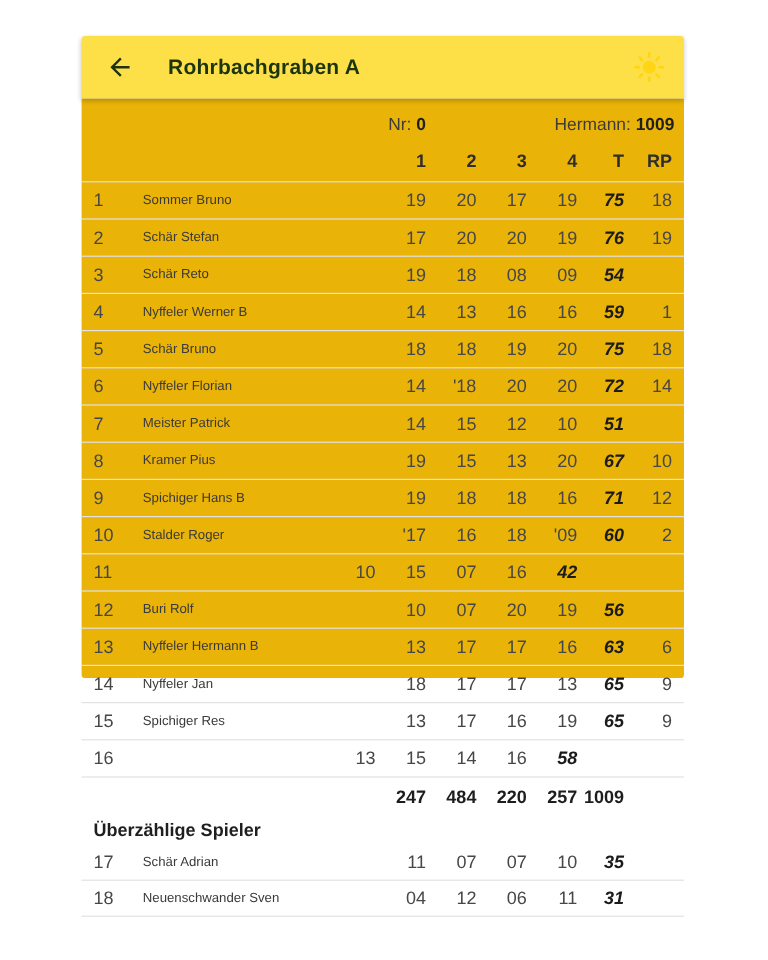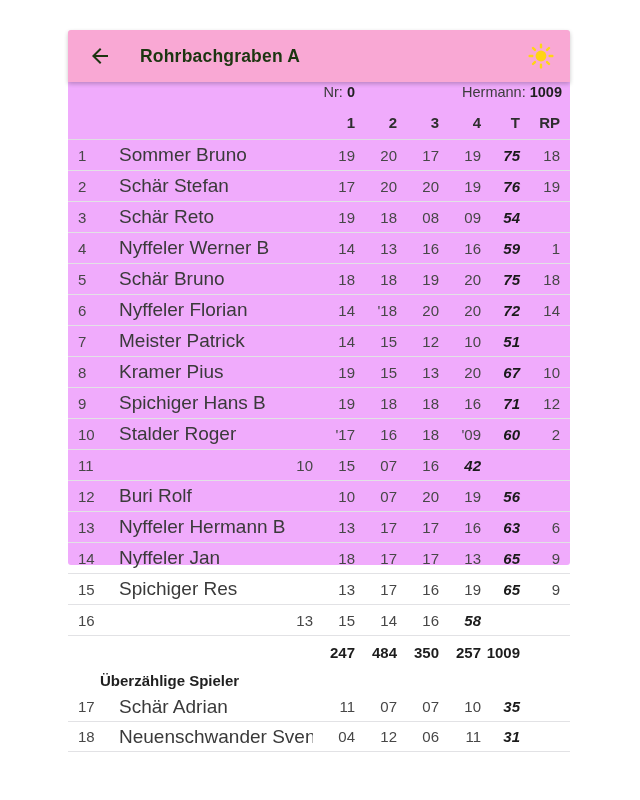--- a/index.html
+++ b/index.html
@@ -4,60 +4,60 @@
 <style>
   * { margin:0; padding:0; box-sizing:border-box; }
   html,body { width:640px; height:800px; background:#ffffff;
     font-family:"Liberation Sans","DejaVu Sans",sans-serif; }
   .page { position:relative; width:640px; height:800px; background:#ffffff; overflow:hidden; }
 
   .screen { position:absolute; left:68px; top:30px; width:502px; height:736px; }
 
   
   .appbar {
-    position:relative; height:52px; background:#f9a8d4;
+    position:relative; height:52px; background:#fde047;
     border-radius:3px 3px 0 0;
     display:flex; align-items:center;
     box-shadow:0 2px 4px rgba(0,0,0,0.22);
     z-index:2;
   }
   .back-btn { width:24px; height:24px; margin-left:20px; cursor:pointer; display:flex; align-items:center; justify-content:center; }
   .back-btn svg { width:24px; height:24px; fill:#1c3510; }
   .appbar-title { margin-left:28px; font-size:17.5px; font-weight:700; color:#1c3510; letter-spacing:0.2px; }
   .sun-btn { position:absolute; right:16px; top:50%; transform:translateY(-50%);
     width:26px; height:26px; cursor:pointer; display:flex; align-items:center; justify-content:center; }
 
   
-  .content { position:relative; height:483px; background:#f0abfc; border-radius:0 0 3px 3px; padding-top:0; }
+  .content { position:relative; height:483px; background:#eab308; border-radius:0 0 3px 3px; padding-top:12px; }
 
   .info-row { position:relative; height:24px; font-size:14.5px; color:#3c3c3c; }
   .info-nr { position:absolute; right:215px; top:2px; white-space:nowrap; }
   .info-punkte { position:absolute; right:8px; top:2px; white-space:nowrap; }
   .info-row b { color:#1f1f1f; font-weight:700; }
 
   .grid-row {
     display:grid;
     grid-template-columns:40px 1fr 42px 42px 42px 42px 39px 40px;
     align-items:center; padding:0 10px; height:31px;
   }
   .head-row { height:34px; font-weight:700; color:#2e2e2e; font-size:15px; border-bottom:1px solid #dfdfe2; }
   .num { text-align:right; font-size:15px; color:#474747; }
   .head-row .num { color:#2e2e2e; }
 
   .cell-pos { font-size:15px; color:#474747; text-align:left; }
-  .cell-name { font-size:19px; color:#3a3a3a; padding-left:1px; white-space:nowrap; overflow:hidden; }
+  .cell-name { font-size:11px; color:#3a3a3a; padding-left:1px; white-space:nowrap; overflow:hidden; }
   .cell-t { font-weight:700; color:#1b1b1b;font-style:italic; }
   .player-row { border-bottom:1px solid #e2e2e5; }
   .player-row:last-child { border-bottom:1px solid #e2e2e5; }
 
   .totals-row { height:32px; font-weight:700; color:#1d1d1d; }
   .totals-row .num { font-weight:700; color:#1d1d1d; }
 
   .section-label-row { height:24px; display:flex; align-items:center; padding:0 10px; }
-  .section-label { font-size:15px; font-weight:700; color:#1f1f1f;margin-left:22px; }
+  .section-label { font-size:15px; font-weight:700; color:#1f1f1f; }
 
   .extra-rows .grid-row { height:30px; }
 </style>
 </head>
 <body>
 
 <div class="page">
   <div class="screen">
 
     <div class="appbar">
@@ -277,21 +277,21 @@
             <div class="num cell-t">58</div>
             <div class="num"></div>
           </div>
         </div>
 
       <div class="grid-row totals-row">
         <div></div>
           <div></div>
         <div class="num">247</div>
         <div class="num">484</div>
-        <div class="num">350</div>
+        <div class="num">220</div>
         <div class="num">257</div>
         <div class="num">1009</div>
         <div class="num"></div>
       </div>
 
       <div class="section-label-row">
         <span class="section-label">Überzählige Spieler</span>
       </div>
 
       <div class="extra-rows">

